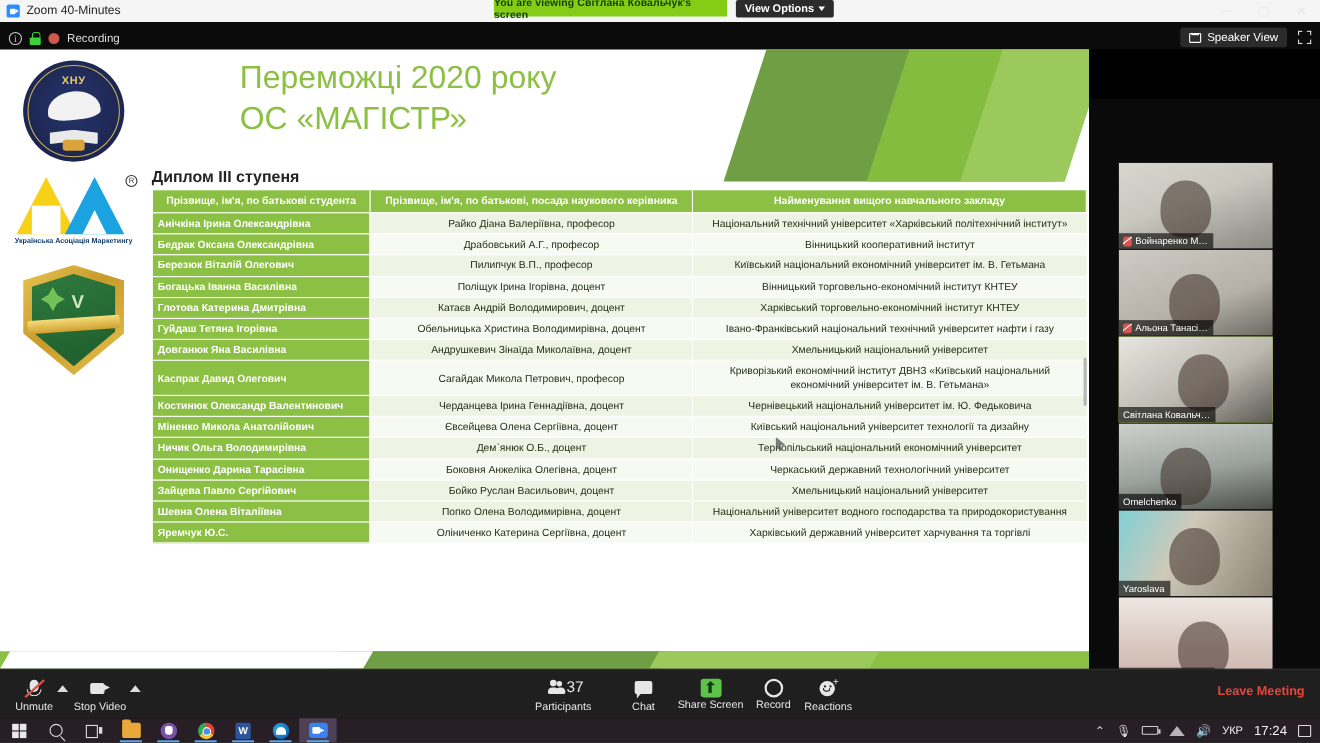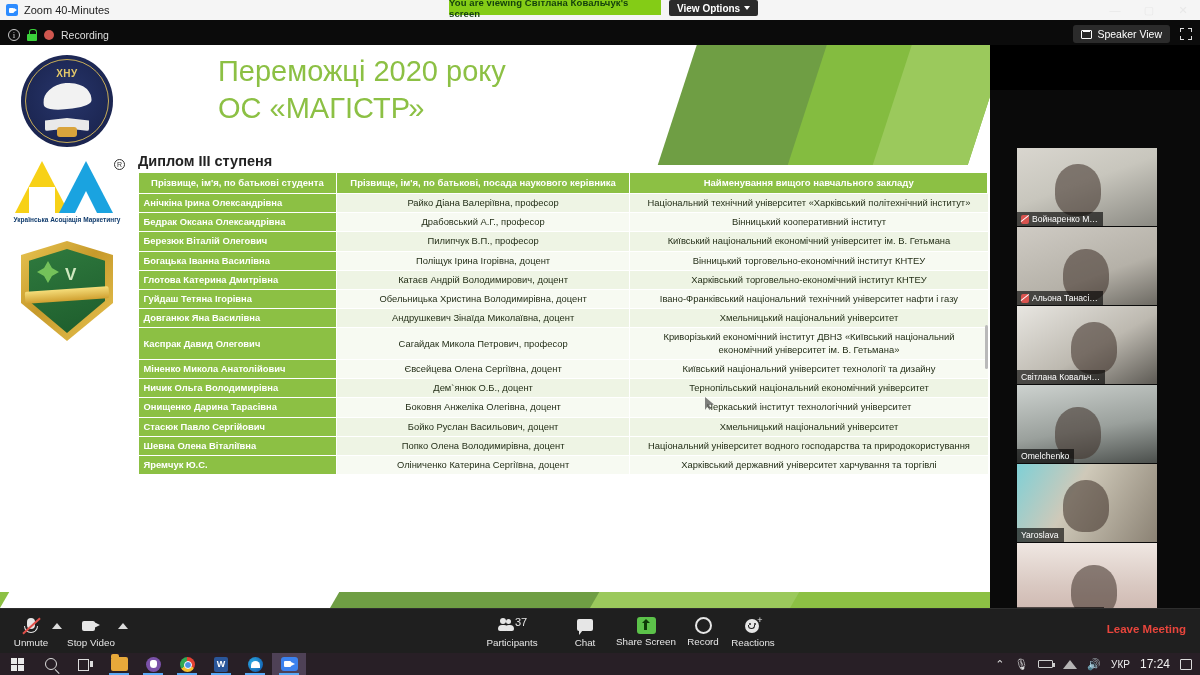--- a/index.html
+++ b/index.html
@@ -361,21 +361,21 @@
     background: #e6e6e6; border-radius: 4px 4px 2px 2px;
   }
   .part-ic .p2 {
     position: absolute; left: 7px; top: 2px; width: 5px; height: 5px; border-radius: 50%; background: #e6e6e6;
   }
   .part-ic .p2b {
     position: absolute; left: 6px; top: 8px; width: 9px; height: 6px;
     background: #e6e6e6; border-radius: 4px 4px 2px 2px;
   }
   .part-count {
-    position: absolute; left: 16px; top: -1px; color: #e6e6e6; font-size: 11px;
+    position: absolute; left: 16px; top: -1px; color: #e6e6e6; font-size: 14px;
   }
   .chat-ic .bub {
     position: absolute; left: 2px; top: 2px; width: 16px; height: 12px;
     background: #e6e6e6; border-radius: 2px;
   }
   .chat-ic .tail {
     position: absolute; left: 4px; top: 13px; width: 0; height: 0;
     border-left: 4px solid #e6e6e6; border-bottom: 5px solid transparent;
   }
   .share-ic {
@@ -637,37 +637,42 @@
             <tr class="">
               <td class="name">Довганюк Яна Василівна</td>
               <td class="sup">Андрушкевич Зінаїда Миколаївна, доцент</td>
               <td class="org">Хмельницький національний університет</td>
             </tr>
             <tr class="alt">
               <td class="name">Каспрак  Давид Олегович</td>
               <td class="sup">Сагайдак Микола Петрович, професор</td>
               <td class="org">Криворізький економічний інститут ДВНЗ «Київський національний економічний університет ім. В. Гетьмана»</td>
             </tr>
+            <tr class="">
+              <td class="name">Костинюк Олександр Валентинович</td>
+              <td class="sup">Черданцева Ірина Геннадіївна, доцент</td>
+              <td class="org">Чернівецький національний університет ім. Ю. Федьковича</td>
+            </tr>
             <tr class="alt">
               <td class="name">Міненко Микола Анатолійович</td>
               <td class="sup">Євсейцева Олена Сергіївна, доцент</td>
               <td class="org">Київський національний університет технології та дизайну</td>
             </tr>
             <tr class="">
               <td class="name">Ничик Ольга Володимирівна</td>
               <td class="sup">Дем`янюк  О.Б., доцент</td>
               <td class="org">Тернопільський національний економічний університет</td>
             </tr>
             <tr class="alt">
               <td class="name">Онищенко Дарина Тарасівна</td>
               <td class="sup">Боковня Анжеліка Олегівна, доцент</td>
-              <td class="org">Черкаський інститут технологічний університет</td>
+              <td class="org">Черкаський державний технологічний університет</td>
             </tr>
             <tr class="">
-              <td class="name">Стасюк Павло Сергійович</td>
+              <td class="name">Зайцева Павло Сергійович</td>
               <td class="sup">Бойко Руслан Васильович, доцент</td>
               <td class="org">Хмельницький національний університет</td>
             </tr>
             <tr class="">
               <td class="name">Шевна Олена Віталіївна</td>
               <td class="sup">Попко Олена Володимирівна, доцент</td>
               <td class="org">Національний університет водного господарства та природокористування</td>
             </tr>
             <tr class="alt">
               <td class="name">Яремчук Ю.С.</td>

